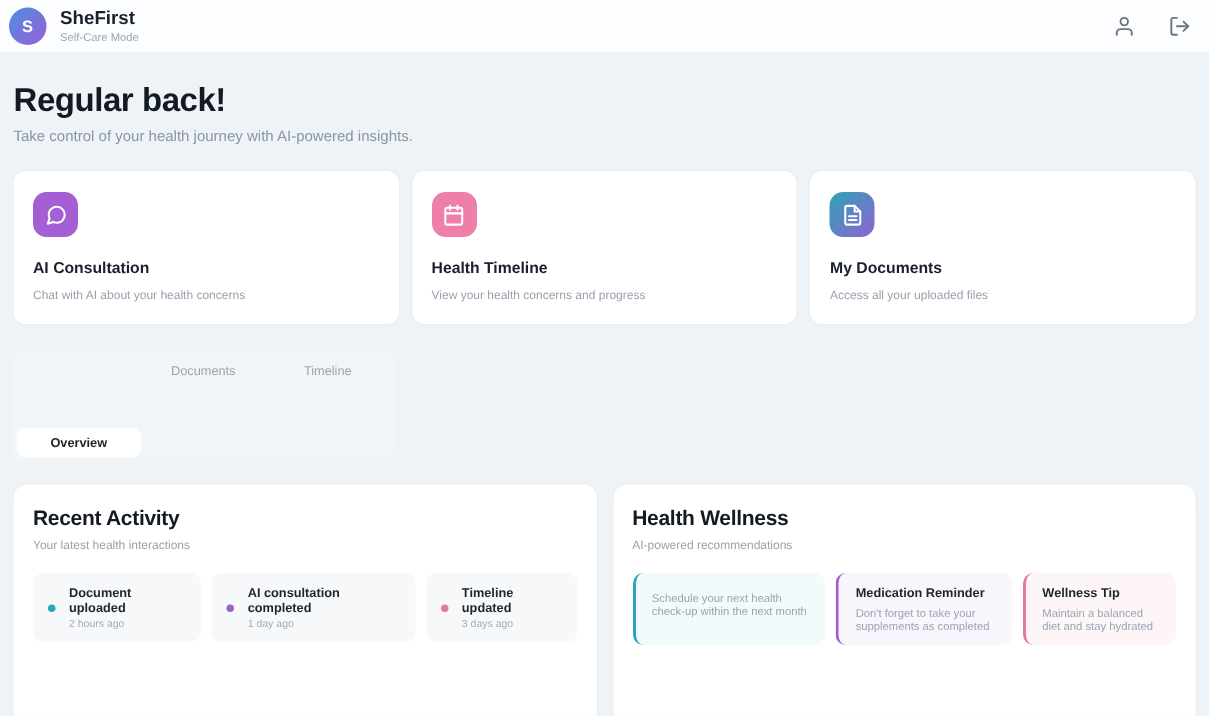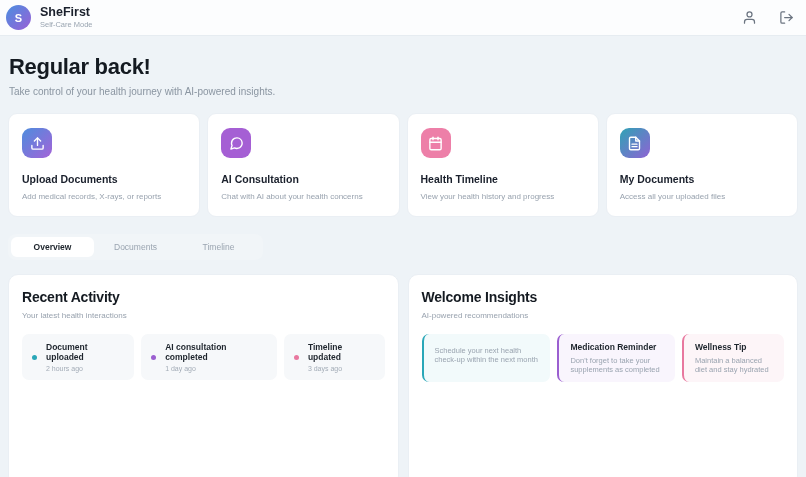--- a/index.html
+++ b/index.html
@@ -63,21 +63,21 @@
   
   .tabs {
     margin-top: 17px; display: inline-flex;
     background: #f1f5f8; border-radius: 8px; padding: 3px;
     width: 255px;
   }
   .tab {
     flex: 1; text-align: center; font-size: 8.5px; color: #9aa4b0;
     padding: 5px 0; border-radius: 6px; cursor: pointer;
   }
-  .tab.active { background: #fff; color: #1c232b; font-weight: 700; }
+  .tab.active { background: #fff; color: #1c232b; font-weight: 700; margin-top: 48px; }
 
   
   .panels { display: flex; gap: 9px; margin-top: 14px; }
   .panel {
     flex: 1; background: #fff; border-radius: 10px;
     border: 1px solid #eaeff4; padding: 14px 13px 16px;
     height: 212px;
   }
   .panel h2 { font-size: 14px; font-weight: 700; color: #141a21; letter-spacing: -.2px; }
   .panel-sub { font-size: 8px; color: #98a2ae; margin-top: 6px; }
@@ -132,31 +132,20 @@
 
   
   <div class="welcome">
     <h1>Regular back!</h1>
     <p>Take control of your health journey with AI-powered insights.</p>
   </div>
 
   
   <div class="cards">
 
-    <div class="card">
-      <div class="card-icon g-upload">
-        <svg viewBox="0 0 24 24" fill="none" stroke="currentColor" stroke-width="2.2" stroke-linecap="round" stroke-linejoin="round">
-          <path d="M21 15v4a2 2 0 0 1-2 2H5a2 2 0 0 1-2-2v-4"></path>
-            <polyline points="17 8 12 3 7 8"></polyline>
-            <line x1="12" y1="3" x2="12" y2="15"></line>
-        </svg>
-      </div>
-      <div class="card-title">Upload Documents</div>
-      <div class="card-desc">Add medical records, X-rays, or reports</div>
-    </div>
 
     <div class="card">
       <div class="card-icon g-chat">
         <svg viewBox="0 0 24 24" fill="none" stroke="currentColor" stroke-width="2.2" stroke-linecap="round" stroke-linejoin="round">
           <path d="M21 11.5a8.38 8.38 0 0 1-.9 3.8 8.5 8.5 0 0 1-7.6 4.7 8.38 8.38 0 0 1-3.8-.9L3 21l1.9-5.7a8.38 8.38 0 0 1-.9-3.8 8.5 8.5 0 0 1 4.7-7.6 8.38 8.38 0 0 1 3.8-.9h.5a8.48 8.48 0 0 1 8 8v.5z"></path>
         </svg>
       </div>
       <div class="card-title">AI Consultation</div>
       <div class="card-desc">Chat with AI about your health concerns</div>
     </div>
@@ -164,21 +153,21 @@
     <div class="card">
       <div class="card-icon g-cal">
         <svg viewBox="0 0 24 24" fill="none" stroke="currentColor" stroke-width="2.2" stroke-linecap="round" stroke-linejoin="round">
           <rect x="3" y="4" width="18" height="18" rx="2" ry="2"></rect>
             <line x1="16" y1="2" x2="16" y2="6"></line>
             <line x1="8" y1="2" x2="8" y2="6"></line>
             <line x1="3" y1="10" x2="21" y2="10"></line>
         </svg>
       </div>
       <div class="card-title">Health Timeline</div>
-      <div class="card-desc">View your health history and progress</div>
+      <div class="card-desc">View your health concerns and progress</div>
     </div>
 
     <div class="card">
       <div class="card-icon g-doc">
         <svg viewBox="0 0 24 24" fill="none" stroke="currentColor" stroke-width="2.2" stroke-linecap="round" stroke-linejoin="round">
           <path d="M14 2H6a2 2 0 0 0-2 2v16a2 2 0 0 0 2 2h12a2 2 0 0 0 2-2V8z"></path>
             <polyline points="14 2 14 8 20 8"></polyline>
             <line x1="16" y1="13" x2="8" y2="13"></line>
             <line x1="16" y1="17" x2="8" y2="17"></line>
         </svg>
@@ -223,21 +212,21 @@
           <span class="dot" style="background:#e8789f"></span>
           <div>
             <div class="act-title">Timeline updated</div>
             <div class="act-time">3 days ago</div>
           </div>
         </div>
       </div>
     </div>
 
     <div class="panel">
-      <h2>Welcome Insights</h2>
+      <h2>Health Wellness</h2>
       <div class="panel-sub">AI-powered recommendations</div>
       <div class="panel-list">
 
         <div class="ins" style="border-left-color:#2aa7b8;background:#f2fafb">
           <div class="ins-desc">Schedule your next health check-up within the next month</div>
         </div>
 
         <div class="ins" style="border-left-color:#9b5fd0;background:#f9f5fd">
           <div class="ins-title">Medication Reminder</div>
           <div class="ins-desc">Don't forget to take your supplements as completed</div>

